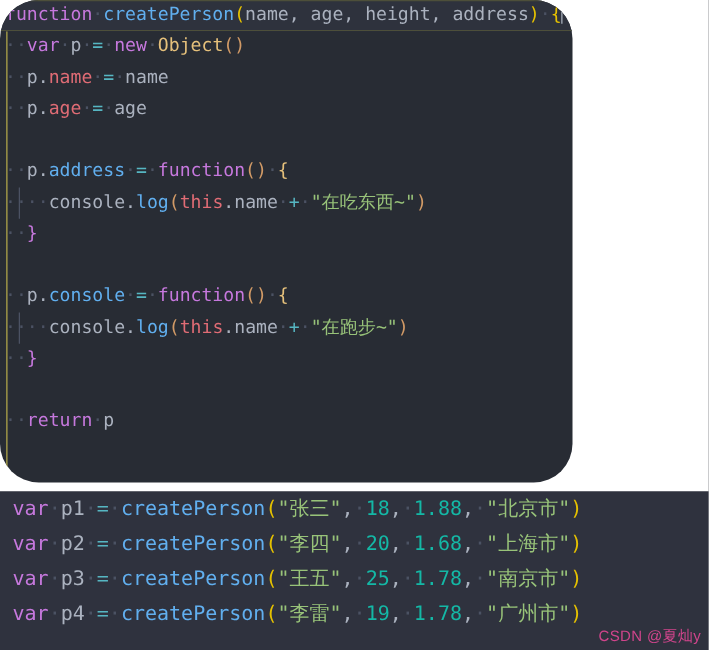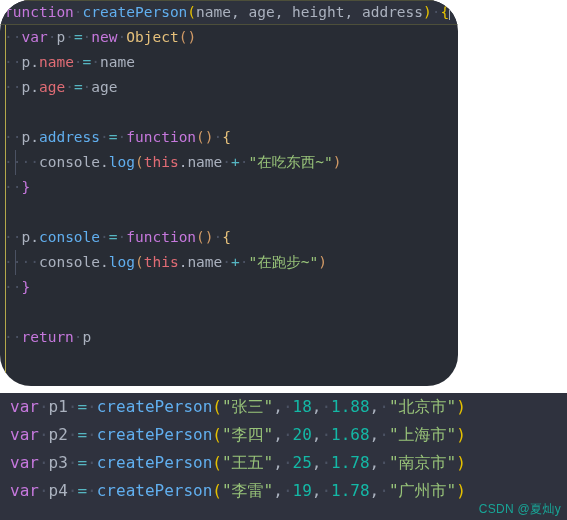--- a/index.html
+++ b/index.html
@@ -80,21 +80,21 @@
     font-size:16px;
     white-space:pre;
     padding-left:10px;
     color:#abb2bf;
   }
   #watermark{
     position:absolute;
     right:6px;bottom:2px;
     font-family:"Liberation Sans",sans-serif;
     font-size:12px;
-    color:#14b8a6;
+    color:#ec4899;
     opacity:.85;
     letter-spacing:.3px;
     pointer-events:none;
   }
 </style>
 </head>
 <body>
 
 <div id="editor-panel">
 

